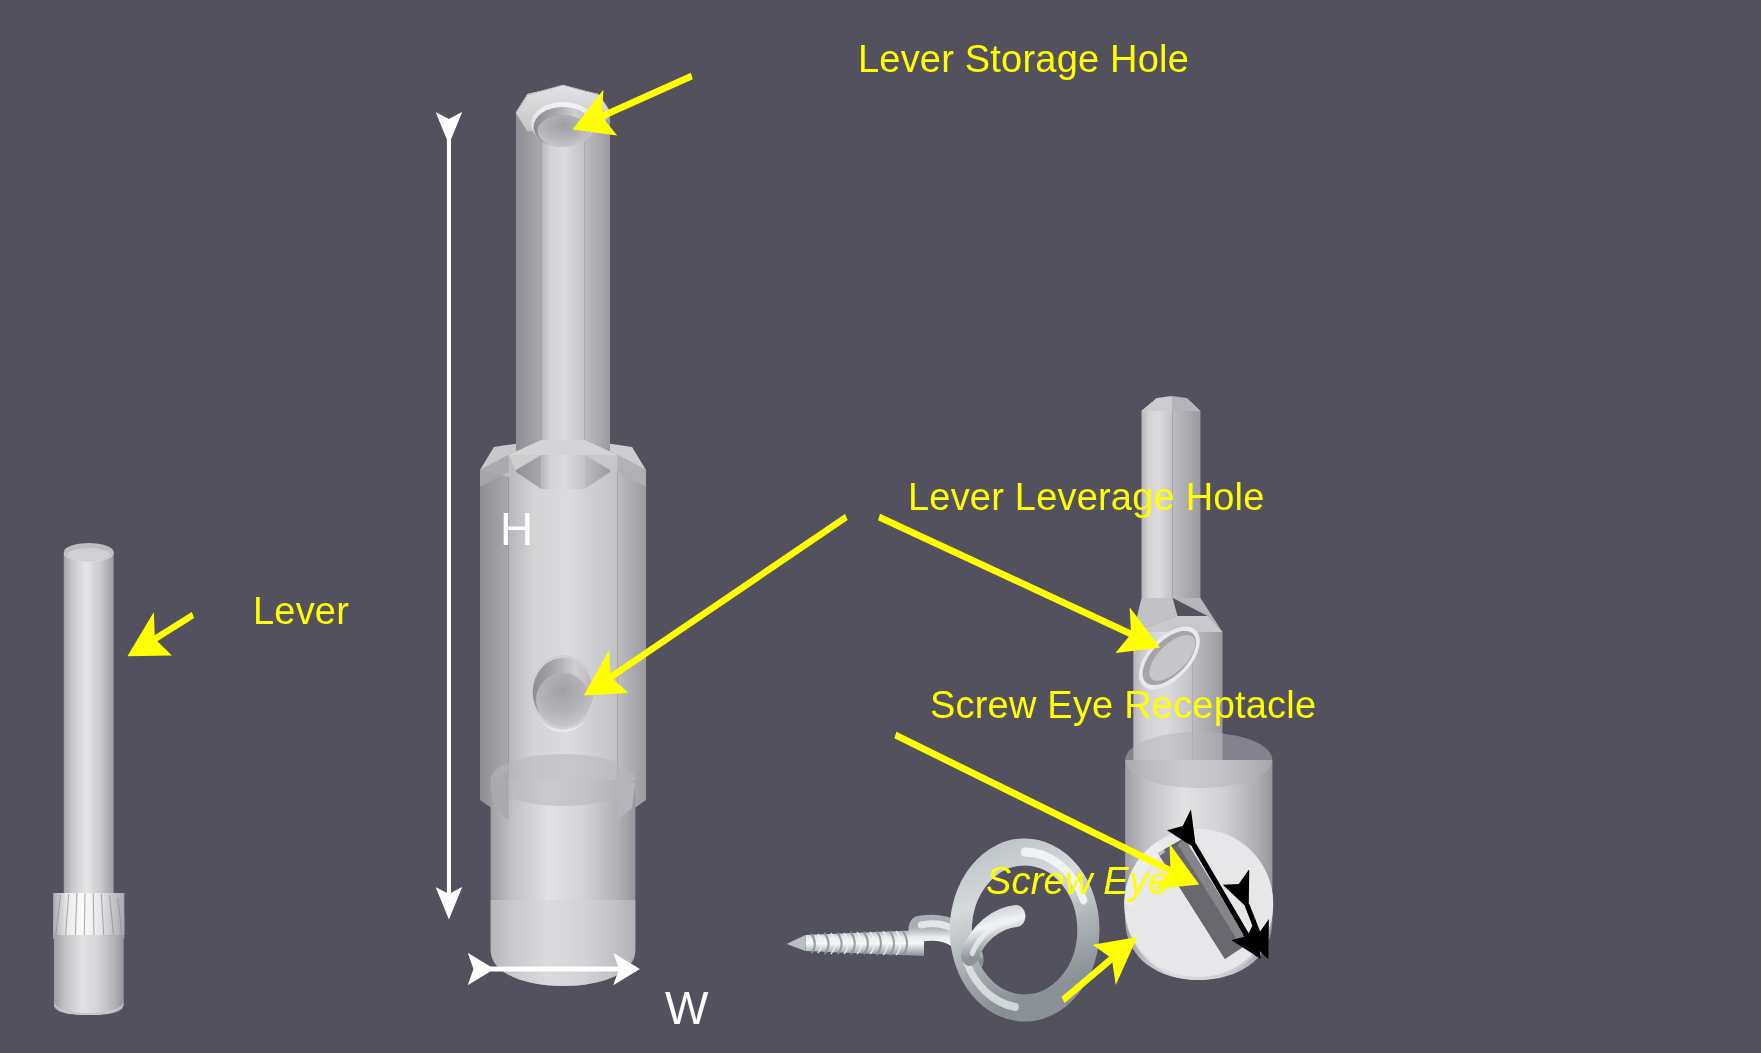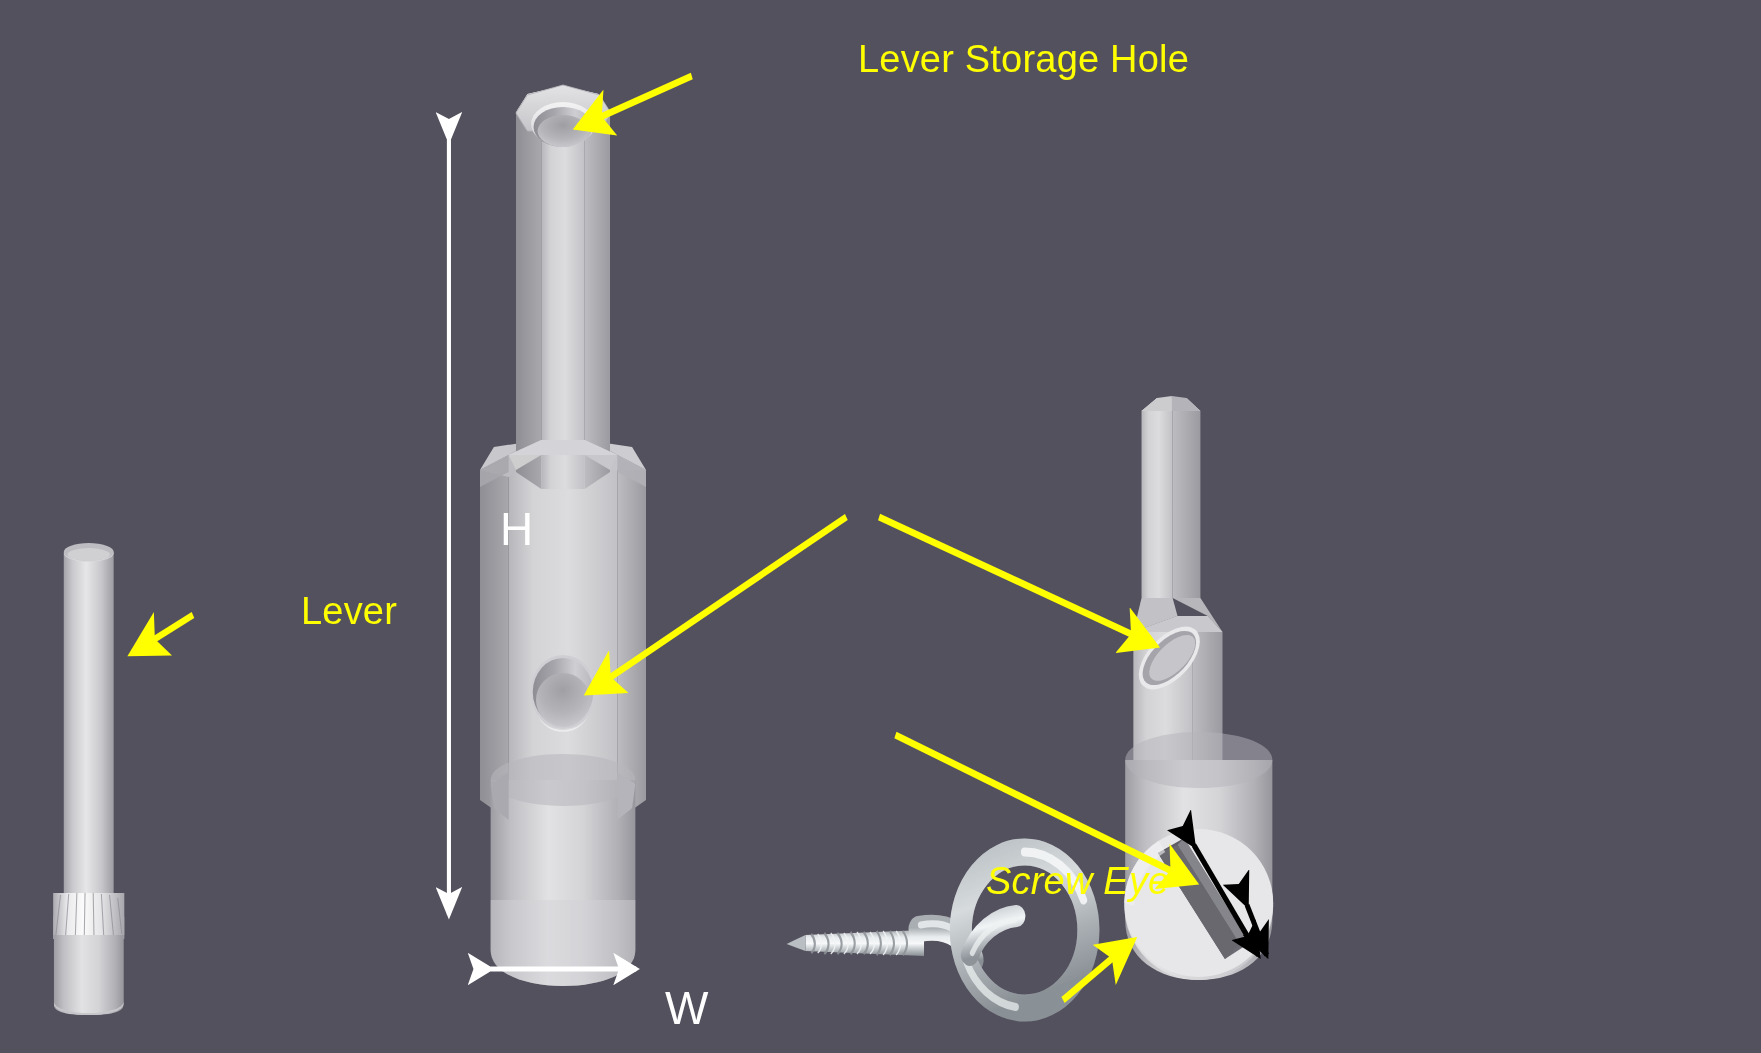--- a/index.html
+++ b/index.html
@@ -327,23 +327,25 @@
       <line x1="600" y1="969" x2="778" y2="969" stroke="#ffffff" stroke-width="5" marker-start="url(#arrowWhiteStart)" marker-end="url(#arrowWhiteEnd)"></line>
 
       <line x1="1460" y1="845" x2="1539" y2="955" stroke="#000000" stroke-width="6" marker-start="url(#arrowBlackStart)" marker-end="url(#arrowBlackEnd)"></line>
 
       <line x1="1525" y1="905" x2="1549" y2="955" stroke="#000000" stroke-width="6" marker-start="url(#arrowBlackStart)" marker-end="url(#arrowBlackEnd)"></line>
     </g>
   </svg>
 
   <div class="label" style="left:858px; top:40px;">Lever Storage Hole</div>
 
-  <div class="label" style="left:253px; top:592px;margin-left:48px;">Lever</div>
-
-
+  <div class="label" style="left:253px; top:592px;">Lever</div>
+
+  <div class="label" style="left:908px; top:478px;">Lever Leverage Hole</div>
+
+  <div class="label" style="left:930px; top:686px;">Screw Eye Receptacle</div>
 
   <div class="label" style="left:986px; top:862px;font-style:italic;">Screw Eye</div>
 
   <div class="dim-label white" style="left:500px; top:506px;">H</div>
 
   <div class="dim-label white" style="left:665px; top:985px;">W</div>
 
   <div class="dim-label black" style="left:1506px; top:848px;">D</div>
 
   <div class="dim-label black" style="left:1503px; top:960px;">T</div>

